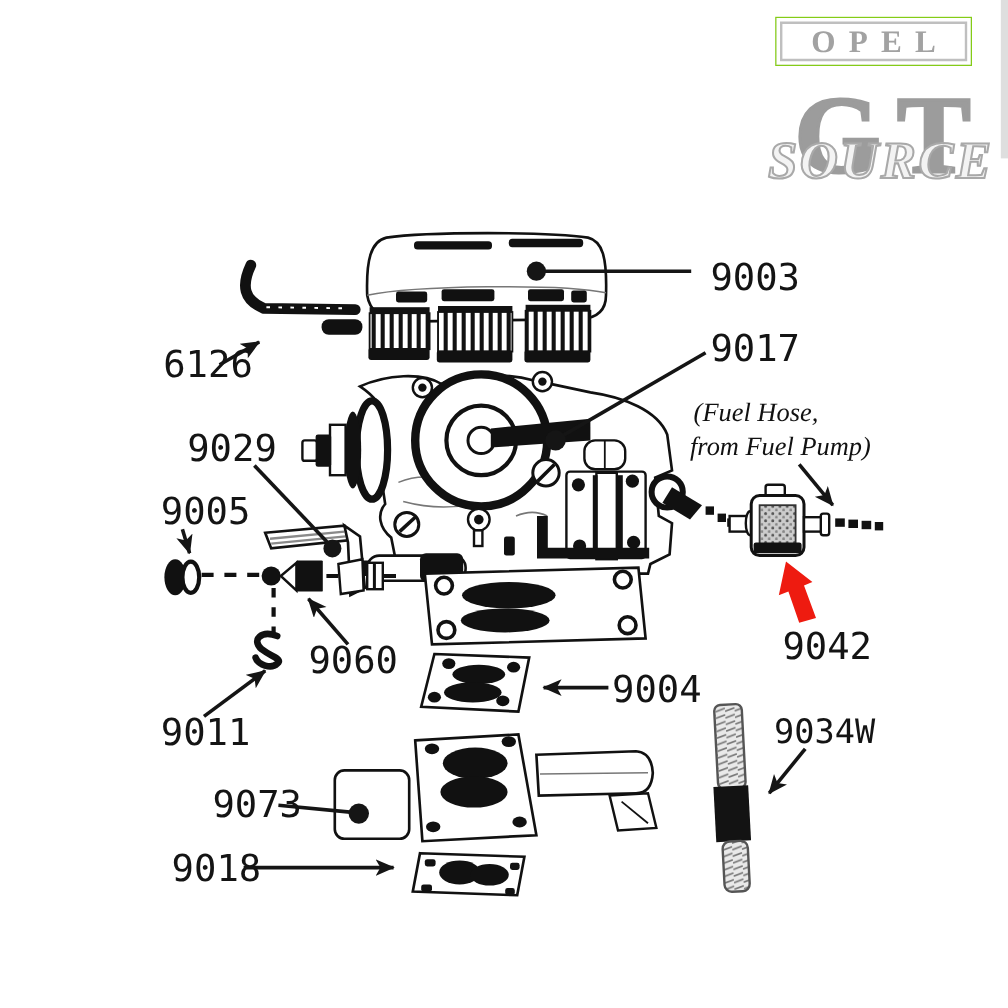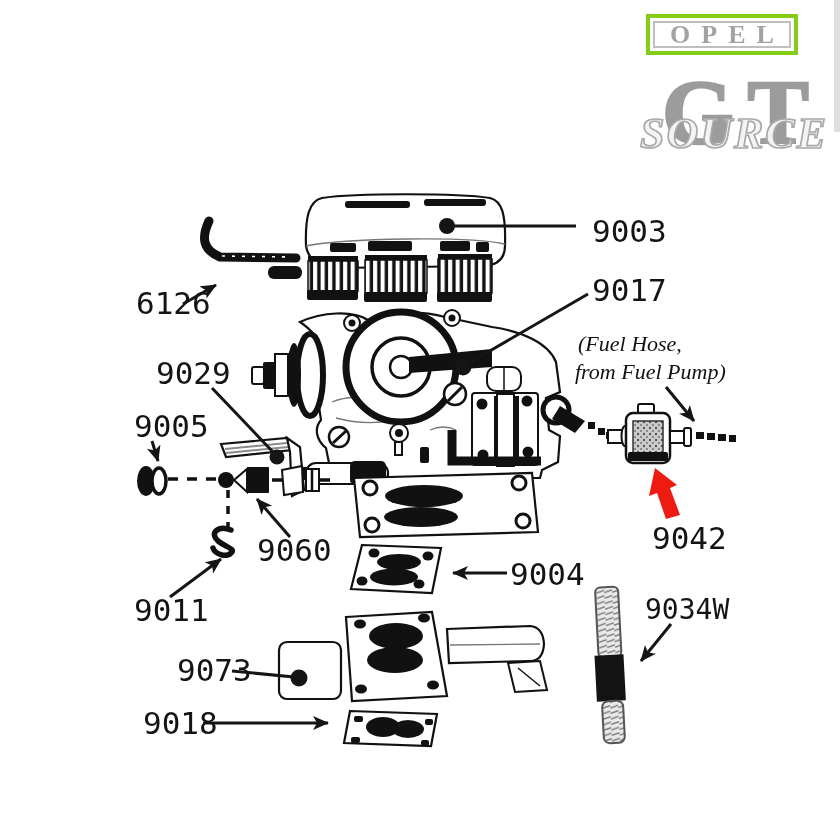--- a/index.html
+++ b/index.html
@@ -5,22 +5,22 @@
   html,body { margin:0; padding:0; background:#ffffff; }
   .canvas {
     position:relative; width:840px; height:840px; background:#ffffff;
     font-family:"DejaVu Sans", sans-serif; overflow:hidden;
   }
   .canvas svg { position:absolute; left:0; top:0; }
 
   
   .logo { position:absolute; left:640px; top:8px; width:184px; height:150px; }
   .opel-box {
-    position:absolute; left:6px; top:6px; width:152px; height:41px;
-    border:4px solid #84cc16; box-sizing:border-box;
+    position:absolute; left:6px; top:6px; width:164px; height:41px;
+    border:1px solid #84cc16; box-sizing:border-box;
     box-shadow: inset 0 0 0 3px #ffffff, inset 0 0 0 5px #bfbfbf;
     display:flex; align-items:center; justify-content:center;
   }
   .opel-text {
     font-family:"Liberation Serif", serif; font-weight:bold; font-size:26px;
     color:#a2a2a2; letter-spacing:11px; padding-left:11px; line-height:1;
   }
   .gt-text {
     position:absolute; left:8px; top:30px; width:168px; text-align:center;
     font-family:"Liberation Serif", serif; font-weight:bold; font-size:92px;

